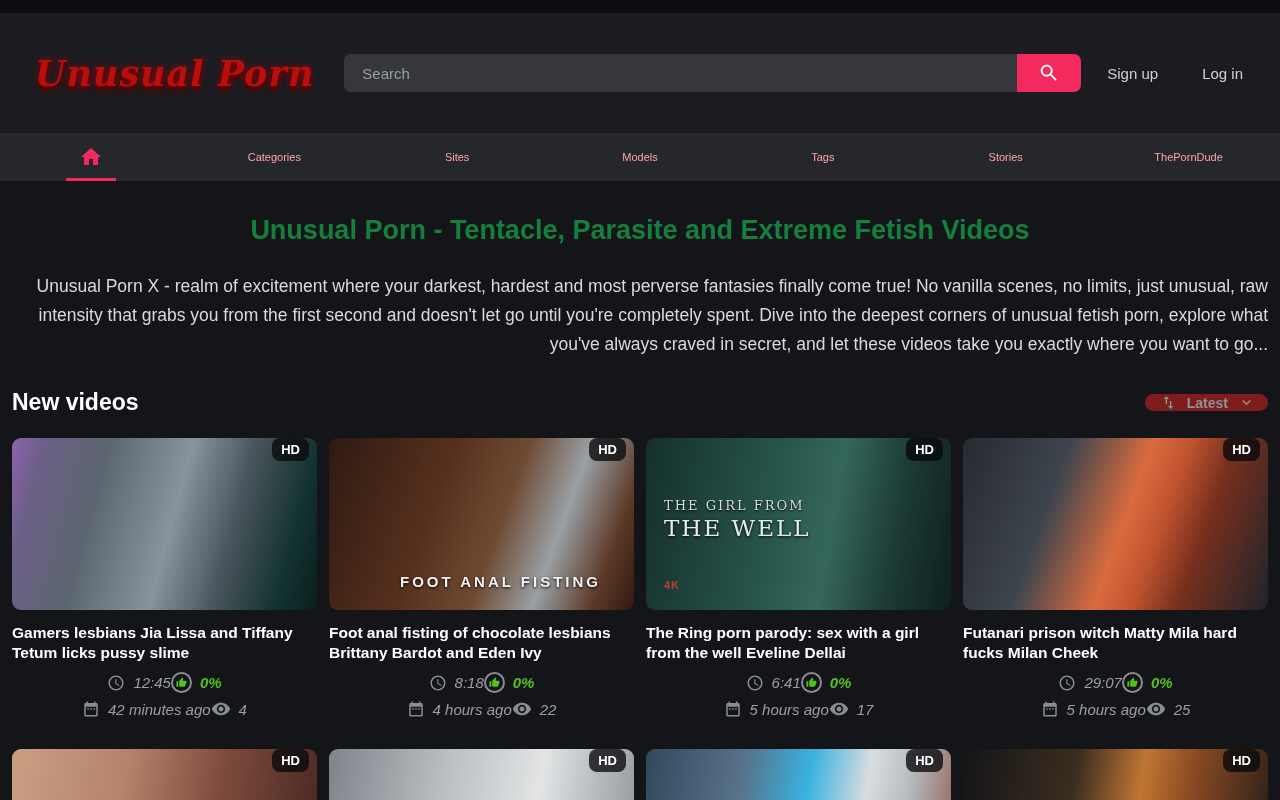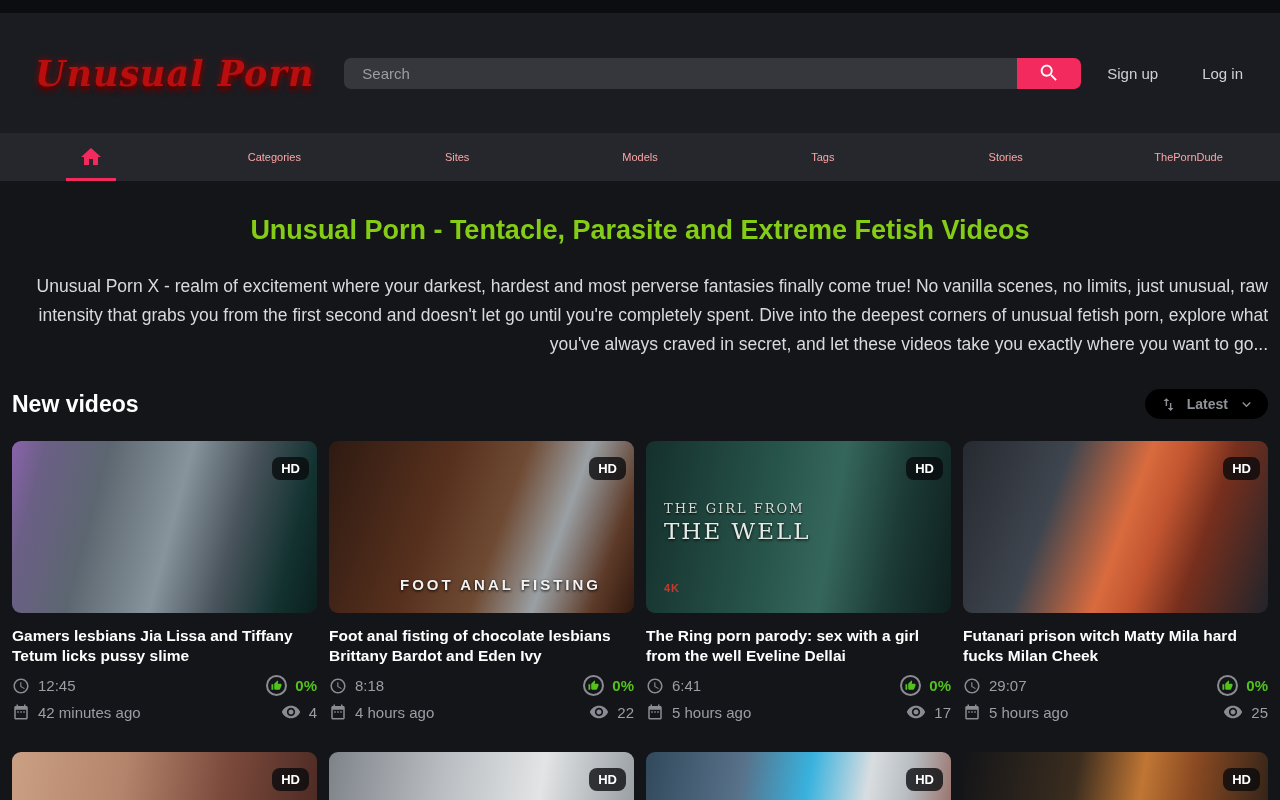--- a/index.html
+++ b/index.html
@@ -12,66 +12,66 @@
   .topstrip { height:13px; background:#0c0d10; }
 
   
   header { height:120px; background:#1b1c21; display:flex; align-items:center; padding:0 37px 0 35px; }
   .logo {
     font-family:"DejaVu Serif", serif; font-style:italic; font-weight:bold;
     font-size:35px; line-height:1; color:#b90e0e; letter-spacing:1px; white-space:nowrap;
     text-shadow:0 0 7px rgba(170,0,0,.8), 0 3px 2px #450404, 0 6px 5px rgba(90,0,0,.55);
     cursor:pointer;
   }
-  .searchform { flex:1; display:flex; height:31px; margin:0 26px 0 30px; max-width:872px; }
+  .searchform { flex:1; display:flex; height:38px; margin:0 26px 0 30px; max-width:872px; }
   .search-input {
     flex:1; background:#35373d; border:none; border-radius:7px 0 0 7px;
     padding:0 18px; color:#e6e6e8; font-size:15px; outline:none;
     font-family:"Liberation Sans", sans-serif;
   }
   .search-input::placeholder { color:#9a9da3; }
   .search-btn { width:64px; border:none; border-radius:0 7px 7px 0; background:#f32a5e;
     display:flex; align-items:center; justify-content:center; cursor:pointer; }
   .auth { margin-left:auto; display:flex; gap:44px; }
   .auth-link { color:#cfd1d4; font-size:15px; text-decoration:none; cursor:pointer; white-space:nowrap; }
 
   
   nav { height:48px; background:#26272d; display:flex; }
   .nav-item { flex:1; display:flex; align-items:center; justify-content:center;
     color:#fca5a5; font-size:11px; position:relative; cursor:pointer; }
   .nav-underline { position:absolute; bottom:0; left:50%; transform:translateX(-50%);
     width:50px; height:3px; background:#f32a5e; }
 
   
   main { padding:0 12px; }
-  .page-title { color:#84cc16; text-align:center; font-size:27px; font-weight:bold; margin:34px 0 0; }
+  .page-title { color:#15803d; text-align:center; font-size:27px; font-weight:bold; margin:34px 0 0; }
   .desc { color:#dadadd; font-size:17.5px; line-height:29px; margin:26px 0 0;text-align:right; }
 
   .section-row { display:flex; align-items:center; justify-content:space-between; margin-top:30px; }
   .section-title { color:#ffffff; font-size:23px; font-weight:bold; }
-  .sort-pill { display:flex; align-items:center; gap:10px; background:#000000; border-radius:16px;
-    height:30px; padding:0 13px 0 15px; color:#8e9197; font-size:14px; font-weight:bold; cursor:pointer; }
+  .sort-pill { display:flex; align-items:center; gap:10px; background:#7f1d1d; border-radius:16px;
+    height:17px; padding:0 13px 0 15px; color:#8e9197; font-size:14px; font-weight:bold; cursor:pointer; }
 
   
   .grid { display:grid; grid-template-columns:repeat(4,1fr); gap:30px 12px; margin-top:22px; }
   .card { min-width:0; }
   .thumb { position:relative; height:172px; border-radius:9px; overflow:hidden; cursor:pointer;
     background:#2a2c31; }
-  .hd-badge { position:absolute; top:16px; right:8px; background:rgba(8,9,11,.78); color:#fff;
+  .hd-badge { position:absolute; top:0; right:8px; background:rgba(8,9,11,.78); color:#fff;
     font-weight:bold; font-size:13px; padding:4px 9px; border-radius:8px; }
   .ov-main { position:absolute; bottom:20px; left:0; right:0; text-align:center; color:#f2f2f2;
     font-weight:bold; font-size:15px; letter-spacing:3px; text-shadow:0 1px 3px #000;padding-left:38px; }
   .poster { position:absolute; left:18px; top:60px; }
   .poster-l1 { font-family:"DejaVu Serif", serif; color:#d4dcd6; font-size:13px; letter-spacing:2px; text-shadow:0 1px 2px #000; }
   .poster-l2 { font-family:"DejaVu Serif", serif; color:#e4ebe6; font-size:23px; letter-spacing:2px; margin-top:2px; text-shadow:0 1px 3px #000; }
   .poster-4k { color:#c23b2e; font-weight:bold; font-size:11px; letter-spacing:1px; margin-top:38px; }
   .vtitle { color:#ffffff; font-size:15.5px; line-height:20px; font-weight:bold; margin:13px 0 0;
     min-height:40px; cursor:pointer; }
   .meta { margin-top:9px; display:flex; flex-direction:column; gap:6px; }
-  .mrow { display:flex; justify-content:space-between; align-items:center; }
+  .mrow { display:flex; justify-content:center; align-items:center;font-style:italic; }
   .mcell { display:flex; align-items:center; gap:8px; color:#9b9ea4; font-size:15px; }
   .pct { color:#53c21d; font-weight:bold; font-size:15px; }
   .thumb-circle { width:21px; height:21px; border-radius:50%; border:2px solid #898c92;
     display:flex; align-items:center; justify-content:center; }
   .icon { display:inline-flex; }
 </style>
 </head>
 <body>
 
 <div class="topstrip"></div>

